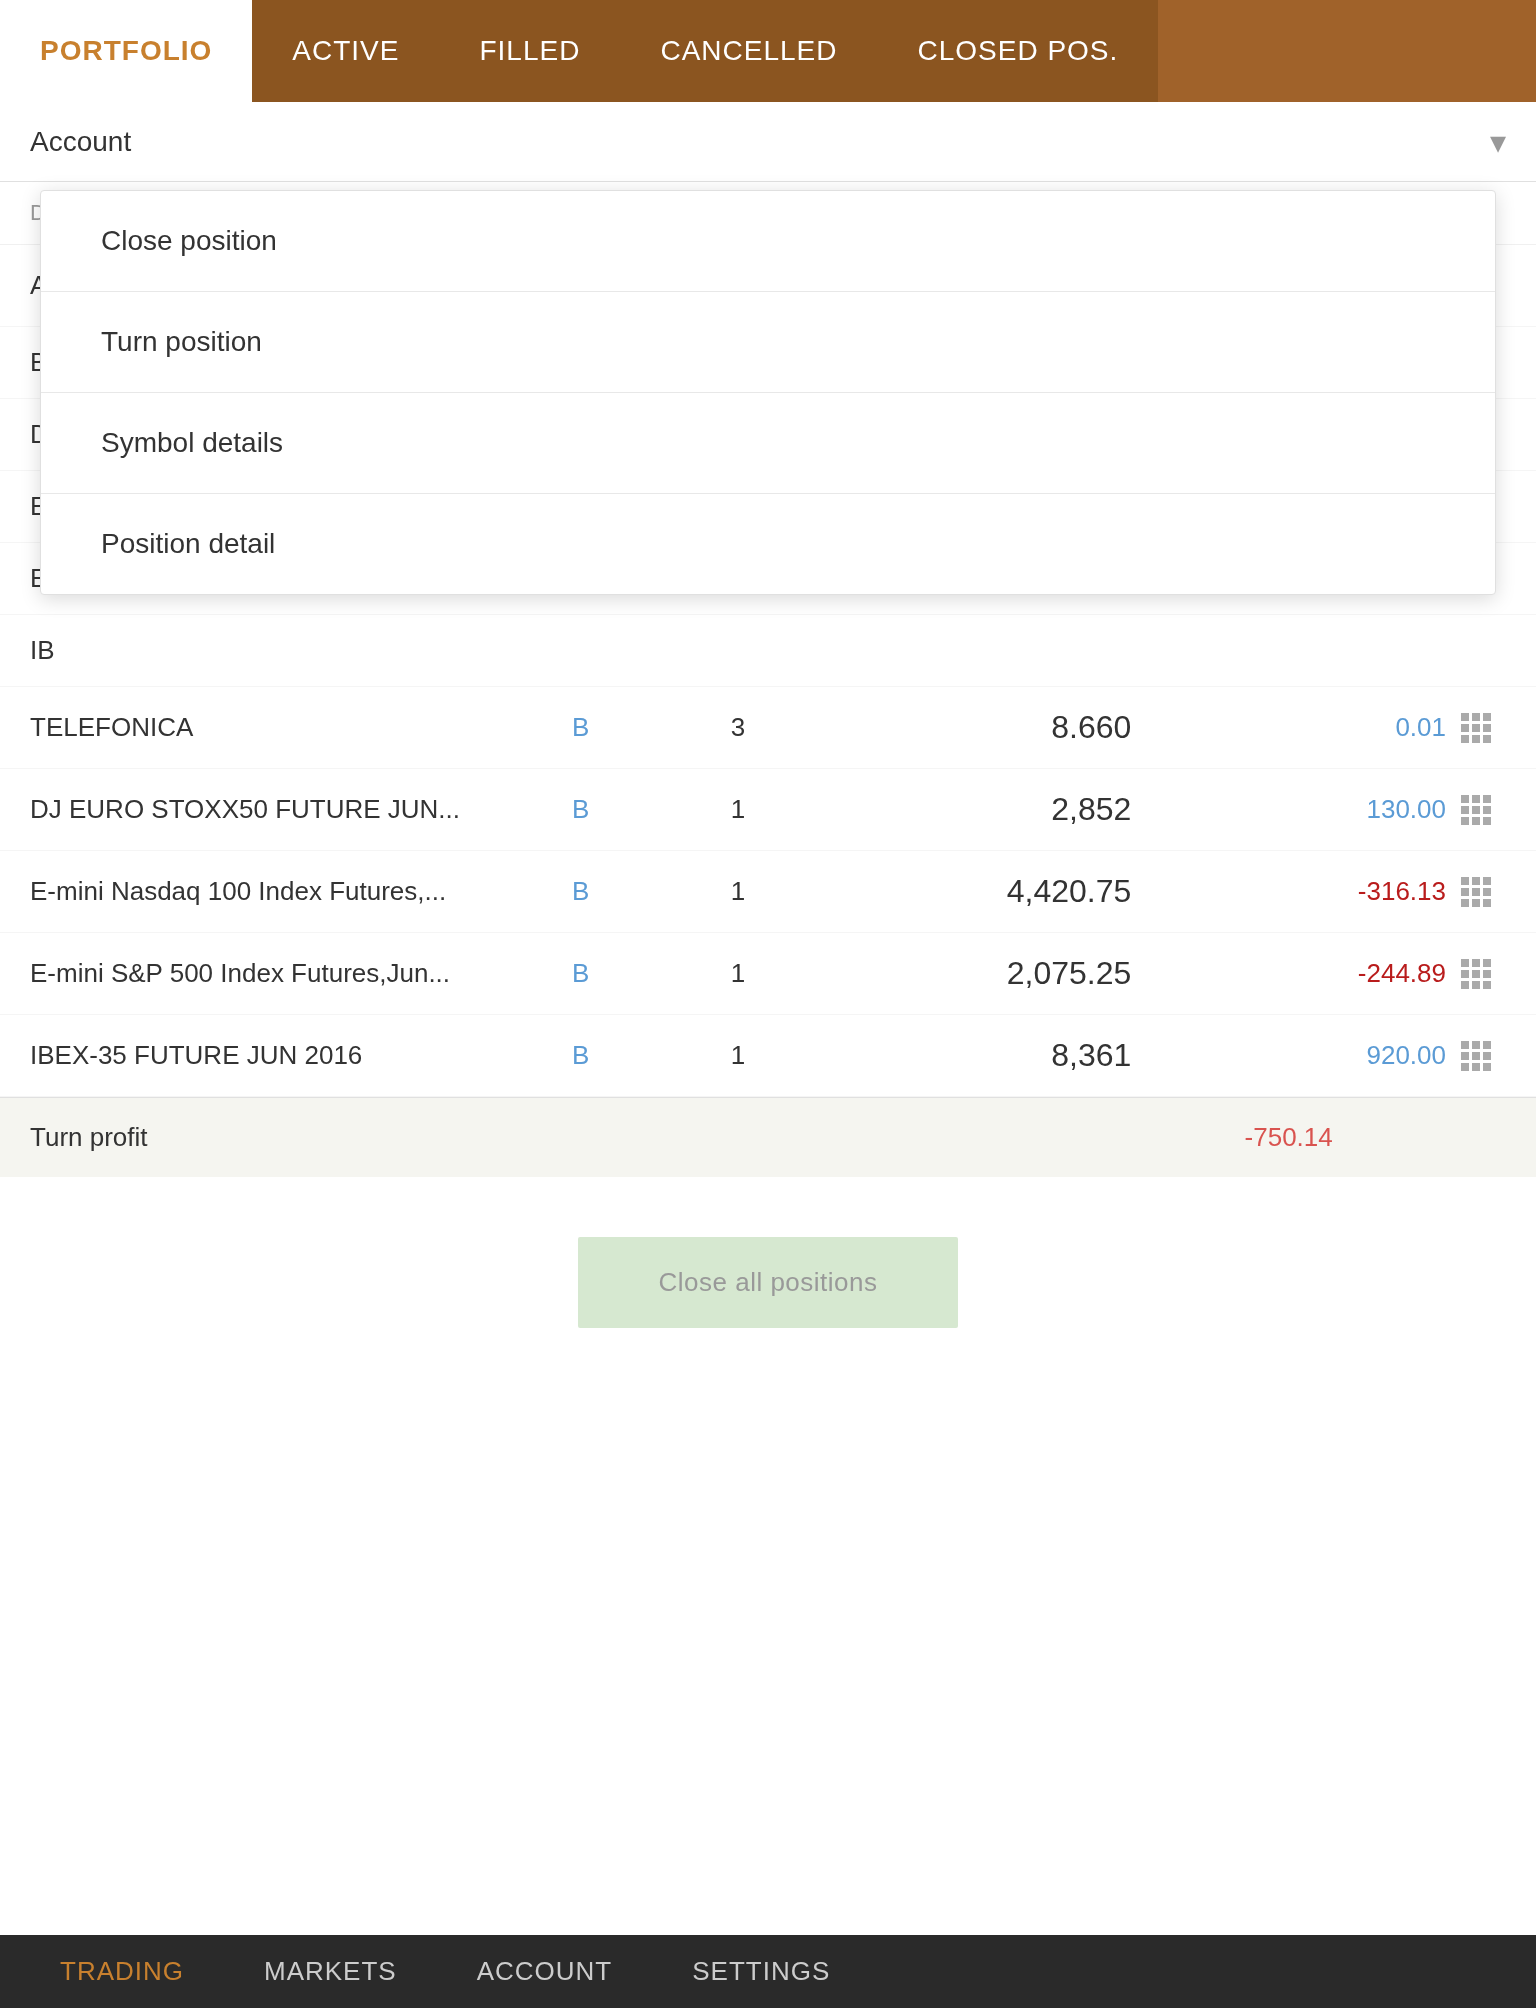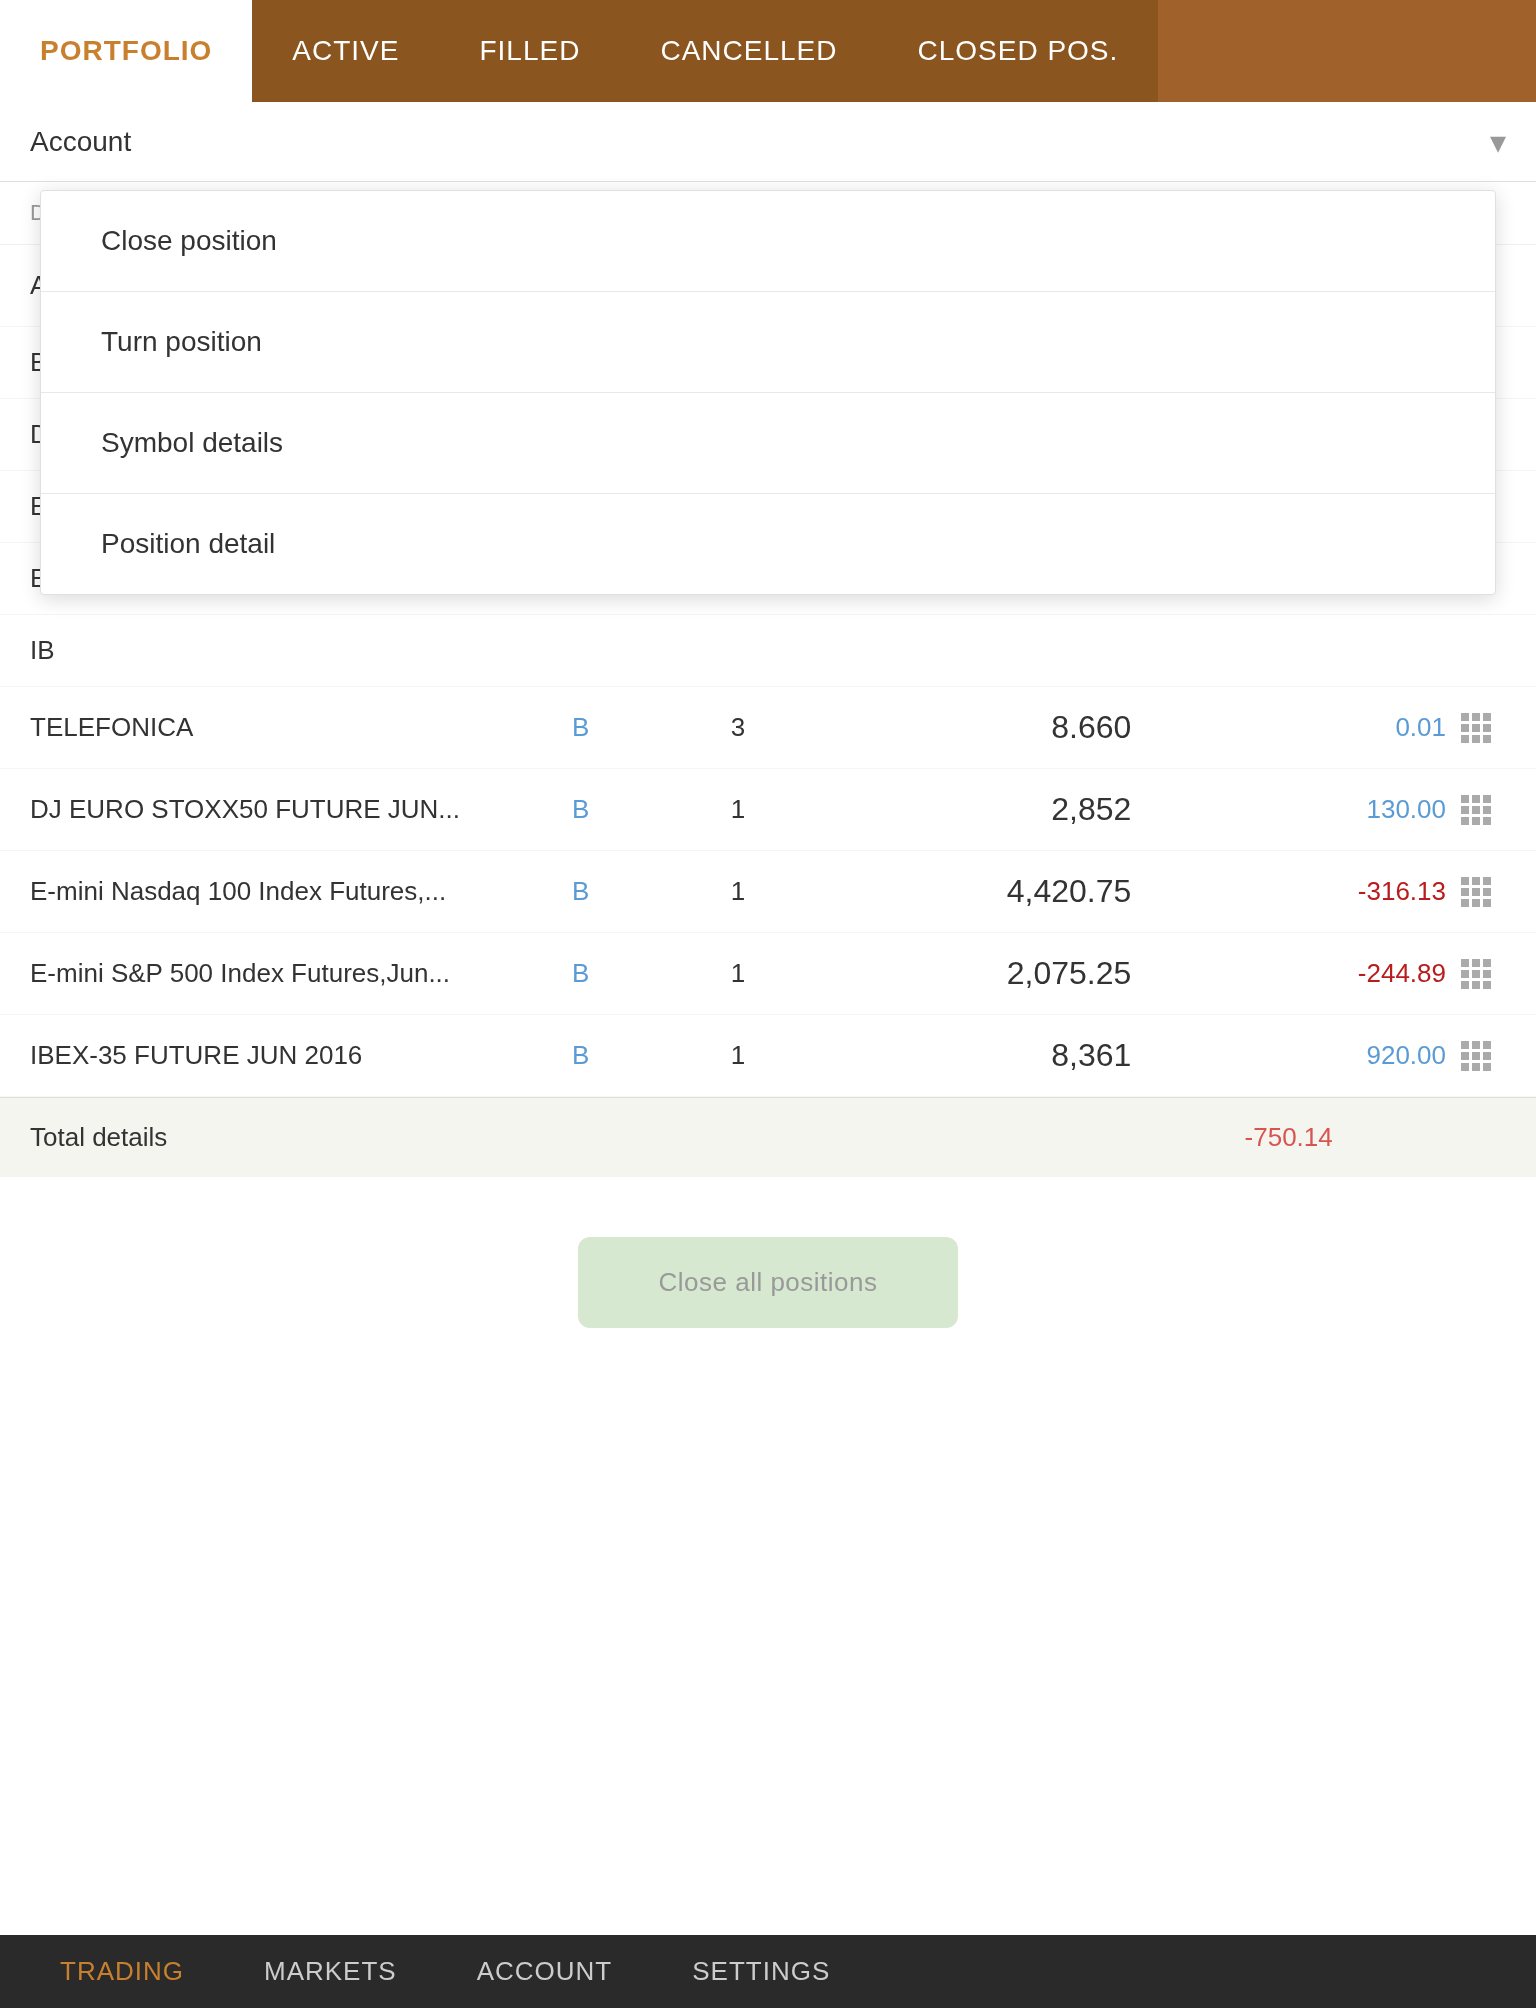--- a/index.html
+++ b/index.html
@@ -158,21 +158,21 @@
       display: flex;
       justify-content: center;
       padding: 60px 0;
     }
     .close-all-btn {
       background: #d6e8d0;
       color: #999;
       border: none;
       padding: 30px 80px;
       font-size: 26px;
-      border-radius: 12px;
+      border-radius: 2px;
       cursor: pointer;
       letter-spacing: 0.5px;
     }
 
     
     .bottom-nav {
       position: fixed;
       bottom: 0;
       left: 0;
       width: 1536px;
@@ -383,21 +383,21 @@
         <div class="grid-dot"></div>
         <div class="grid-dot"></div>
       <div class="grid-dot"></div>
         <div class="grid-dot"></div>
         <div class="grid-dot"></div>
     </div>
   </div>
 </div>
 
 <div class="total-row">
-  <span class="total-label">Total details</span>
+  <span class="total-label">Turn profit</span>
   <span class="total-value">-750.14</span>
   <span class="total-spacer"></span>
 </div>
 
 <div class="close-all-section">
   <button class="close-all-btn">Close all positions</button>
 </div>
 
 <div class="spacer-block"></div>
 

